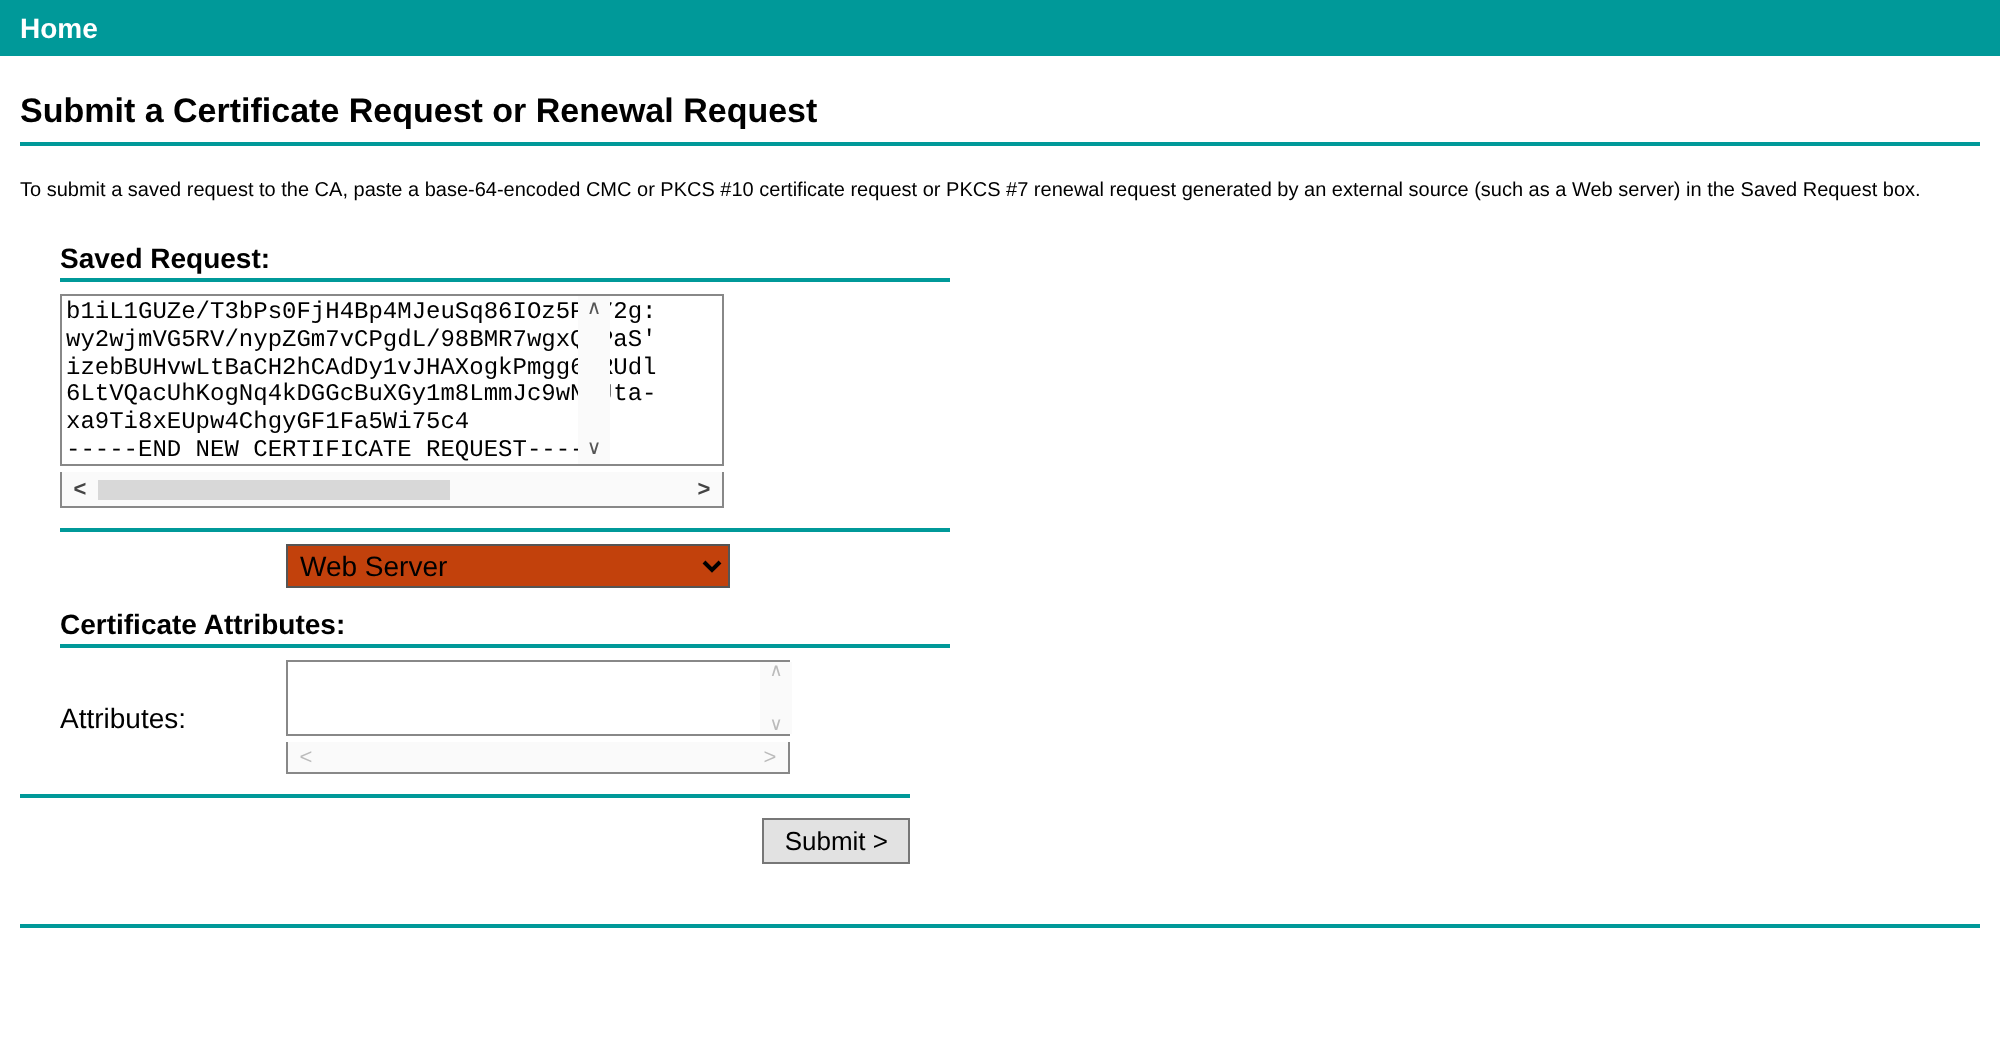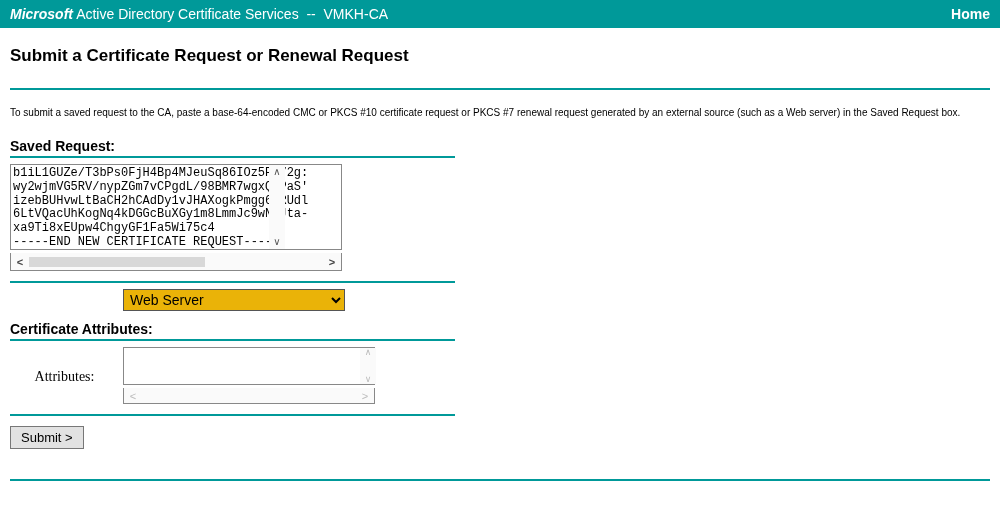--- a/index.html
+++ b/index.html
@@ -30,34 +30,35 @@
     .header-right {
       font-weight: bold;
       font-size: 14px;
     }
     .content {
       padding: 10px 10px 0 10px;
     }
     .page-title {
       font-size: 17px;
       font-weight: bold;
-      padding: 8px 0 22px 0;
+      padding: 8px 0 5px 0;
     }
     .hr-teal {
       border: none;
       border-top: 2px solid #009999;
       margin: 0;
     }
     .instructions {
       font-size: 10px;
       padding: 16px 0 18px 0;
       line-height: 1.4;
     }
     .section {
       margin-bottom: 10px;
+      margin-left: 20px;
     }
     .section-heading {
       font-weight: bold;
       font-size: 14px;
       padding-bottom: 2px;
     }
     .section-hr {
       border: none;
       border-top: 2px solid #009999;
       margin: 0 0 6px 0;
@@ -69,23 +70,22 @@
       margin-bottom: 2px;
     }
     .field-label {
       width: 113px;
       padding-right: 4px;
       font-size: 14px;
       line-height: 1.25;
       padding-top: 2px;
     }
     .field-label.align-center {
-      text-align: center;
+      text-align: left;
       align-self: center;
-      font-family: Liberation Serif, serif;
     }
     .textarea-wrap {
       position: relative;
       width: 276px;
     }
     .csr-textarea {
       width: 332px;
       height: 86px;
       font-family: 'Courier New', monospace;
       font-size: 12px;
@@ -140,21 +140,21 @@
       height: 10px;
       background: #d8d8d8;
       margin-top: 1px;
     }
     .dropdown {
       width: 222px;
       height: 22px;
       border: 1px solid #555;
       font-size: 14px;
       padding: 1px 2px;
-      background: #eab308;
+      background: #c2410c;
     }
     .attr-textarea {
       width: 252px;
       height: 38px;
       border: 1px solid #888;
       resize: none;
       font-size: 13px;
       overflow: hidden;
     }
     .attr-wrap {
@@ -191,21 +191,21 @@
     .attr-hscroll .arrow-right {
       width: 18px;
       text-align: center;
       font-size: 11px;
       color: #bbb;
     }
     .submit-row {
       width: 445px;
       padding-top: 4px;
       display: flex;
-      justify-content: flex-start;
+      justify-content: flex-end;
     }
     .submit-btn {
       background: #e2e2e2;
       border: 1px solid #777;
       padding: 3px 10px;
       font-size: 13px;
       cursor: pointer;
     }
     .bottom-space {
       height: 30px;
@@ -213,26 +213,20 @@
     .final-hr {
       border: none;
       border-top: 2px solid #009999;
       margin: 0;
     }
   </style>
 </head>
 <body>
 
 <div class="header-bar">
-  <div class="header-left">
-    <span class="brand">Microsoft</span>
-    <span>Active Directory Certificate Services</span>
-    &nbsp;<span>--</span>&nbsp;
-    <span>VMKH-CA</span>
-  </div>
   <div class="header-right">Home</div>
 </div>
 
 <div class="content">
   <div class="page-title">Submit a Certificate Request or Renewal Request</div>
   <hr class="hr-teal">
 
   <div class="instructions">To submit a saved request to the CA, paste a base-64-encoded CMC or PKCS #10 certificate request or PKCS #7 renewal request generated by an external source (such as a Web server) in the Saved Request box.</div>
 
   <div class="section">

